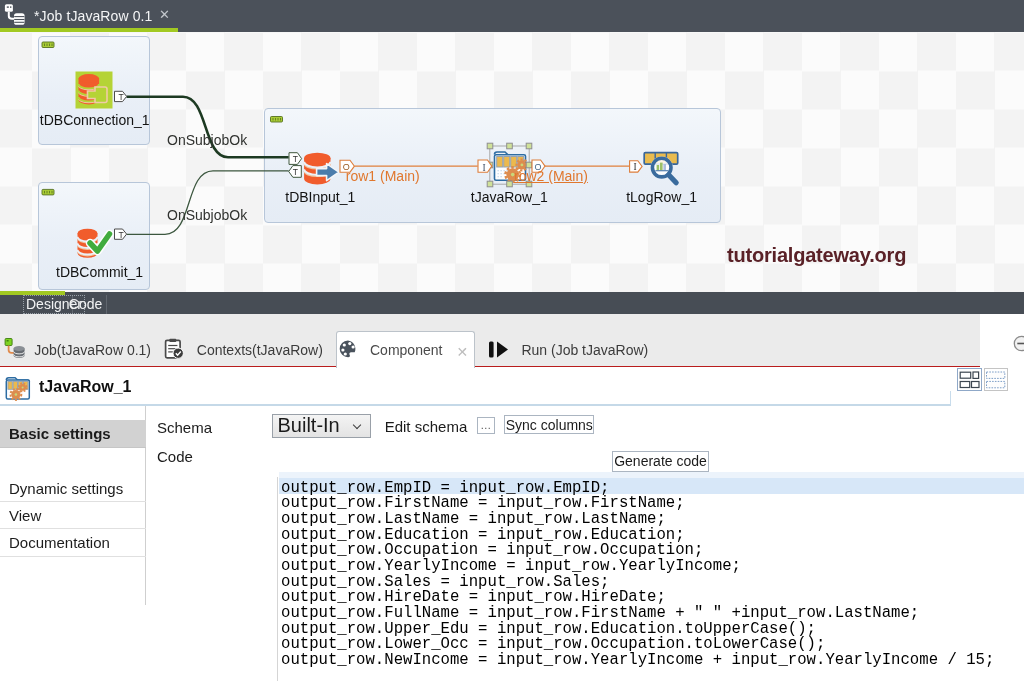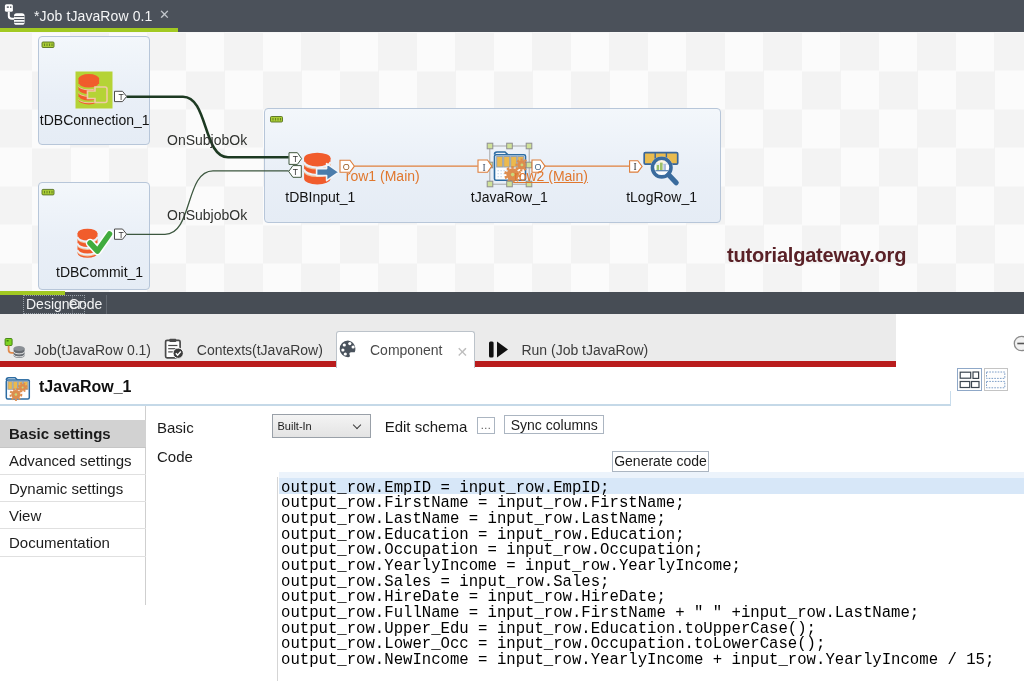--- a/index.html
+++ b/index.html
@@ -29,21 +29,21 @@
 
   
   #desbar { left:0; top:292px; width:1024px; height:21.5px; background:#474d55; }
   #desgreen { left:0; top:291px; width:65px; height:3.8px; background:#a2c922; }
   .destab { position:absolute; top:295px; height:18.5px; color:#f2f3f4; font-size:14px;
     display:flex; align-items:center; justify-content:center; }
   #tab-designer { left:0; width:73px; border-right:1px solid #61676f;padding-left:36px; }
   #tab-code { left:65px; width:42px; border-right:1px solid #61676f; }
 
   
-  #panelrow { left:0; top:313.5px; width:896px; height:53.2px; background:#ebebeb; border-bottom:6px solid #b91c1c; }
+  #panelrow { left:0; top:313.5px; width:980px; height:53.2px; background:#ebebeb; border-bottom:1px solid #b91c1c; }
   .ptext { position:absolute; font-size:14px; color:#3b3b3b; }
   #activetab { left:335.5px; top:330.6px; width:139.2px; height:37px; background:#fff;
     border:1px solid #bcc3ca; border-bottom:none; border-radius:3px 3px 0 0; z-index:3; }
   #activetab .ptext { color:#4a4a4a; }
   #atclose { position:absolute; left:120px; top:12px; color:#bdbdbd; font-size:14px; }
 
   
   #headerrow { left:0; top:367px; width:1024px; height:37.5px; background:#fff; }
   #headborder { left:0; top:403.5px; width:951px; height:2px; background:#c5d9e8; }
   #headtitle { left:39px; top:378px; font-size:16px; font-weight:bold; color:#101010; }
@@ -54,21 +54,21 @@
   
   #settings { left:0; top:405.5px; width:1024px; height:275.5px; background:#fff; }
   #sidebar { position:absolute; left:0; top:0; width:145.5px; height:199px; border-right:1px solid #cfcfcf; }
   .srow { position:absolute; left:0; width:145.5px; height:27.3px; border-bottom:1px solid #e0e0e0;
     font-size:15px; color:#1c1c1c; display:flex; align-items:center; padding-left:9px; }
   #srow0 { top:14.8px; background:#d2d2d2; font-weight:bold; border-bottom:1px solid #c6c6c6; }
   #srow1 { top:42.1px; } #srow2 { top:69.4px; } #srow3 { top:96.7px; } #srow4 { top:124px; }
   .flabel { position:absolute; font-size:15px; color:#1b1b1b; }
   #dropdown { position:absolute; left:271.5px; top:8px; width:99.5px; height:24px;
     border:1px solid #99a0a8; background:linear-gradient(180deg,#f4f4f4,#e3e3e3);
-    font-size:11px; color:#1b1b1b; display:flex; align-items:center; padding-left:5px; }
+    font-size:20px; color:#1b1b1b; display:flex; align-items:center; padding-left:5px; }
   #ddchev { position:absolute; right:10px; top:7px; width:6px; height:6px;
     border-right:1.8px solid #3c3c3c; border-bottom:1.8px solid #3c3c3c; transform:rotate(45deg); }
   .btn { position:absolute; background:#fff; border:1px solid #abb5c1; color:#1b1b1b;
     display:flex; align-items:center; justify-content:center; white-space:nowrap; font-size:14px; }
   #codeblock { position:absolute; left:277px; top:71px; width:747px; height:204.5px; border-left:1px solid #d5d5d5; }
   #codehl { position:absolute; left:1px; top:1.5px; width:746px; height:16px; background:#d7e7f8; }
   #codepre { position:absolute; left:3px; top:4.2px; font-family:"Liberation Mono",monospace;
     font-size:15.65px; line-height:15.67px; color:#000000; white-space:pre; }
 </style>
 </head>
@@ -343,31 +343,30 @@
 
   <g transform="translate(983.5,0)" fill="#fdfdfd" stroke="#7a9cc6" stroke-width="1" stroke-dasharray="1.6,1.2">
     <rect x="3" y="4" width="18.3" height="6.4"></rect>
     <rect x="3" y="13.4" width="18.3" height="6.4"></rect>
   </g>
 </svg>
 
 <div class="abs" id="settings">
   <div id="sidebar">
     <div class="srow" id="srow0">Basic settings</div>
-    <div class="srow" id="srow1">Advanced settings</div>
     <div class="srow" id="srow2">Dynamic settings</div>
     <div class="srow" id="srow3">View</div>
     <div class="srow" id="srow4">Documentation</div>
   </div>
-  <span class="flabel" style="left:157px; top:13px;">Basic</span>
+  <span class="flabel" style="left:157px; top:13px;">Schema</span>
   <span class="flabel" style="left:157px; top:42px;">Code</span>
   <div id="dropdown">Built-In<span id="ddchev"></span></div>
   <span class="flabel" style="left:384.7px; top:12px;">Edit schema</span>
   <div class="btn" style="left:476.6px; top:11.2px; width:18.3px; height:17.4px; font-size:11px; color:#555;">…</div>
-  <div class="btn" style="left:504.3px; top:9.8px; width:100px; height:19.2px;">Sync columns</div>
+  <div class="btn" style="left:504.3px; top:9.8px; width:90px; height:19.2px;">Sync columns</div>
   <div class="btn" style="left:612px; top:45px; width:97px; height:21.6px;">Generate code</div>
   <div id="codeblock">
     <div style="position:absolute; left:1px; top:-5px; width:746px; height:6.5px; background:#ecf3fb;"></div>
     <div id="codehl"></div>
     <pre id="codepre">output_row.EmpID = input_row.EmpID;
 output_row.FirstName = input_row.FirstName;
 output_row.LastName = input_row.LastName;
 output_row.Education = input_row.Education;
 output_row.Occupation = input_row.Occupation;
 output_row.YearlyIncome = input_row.YearlyIncome;

